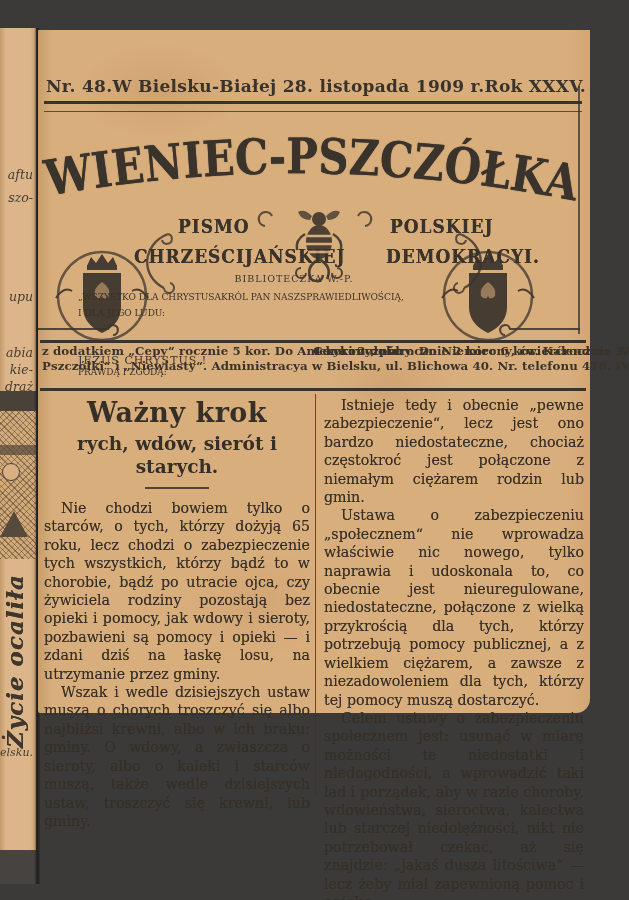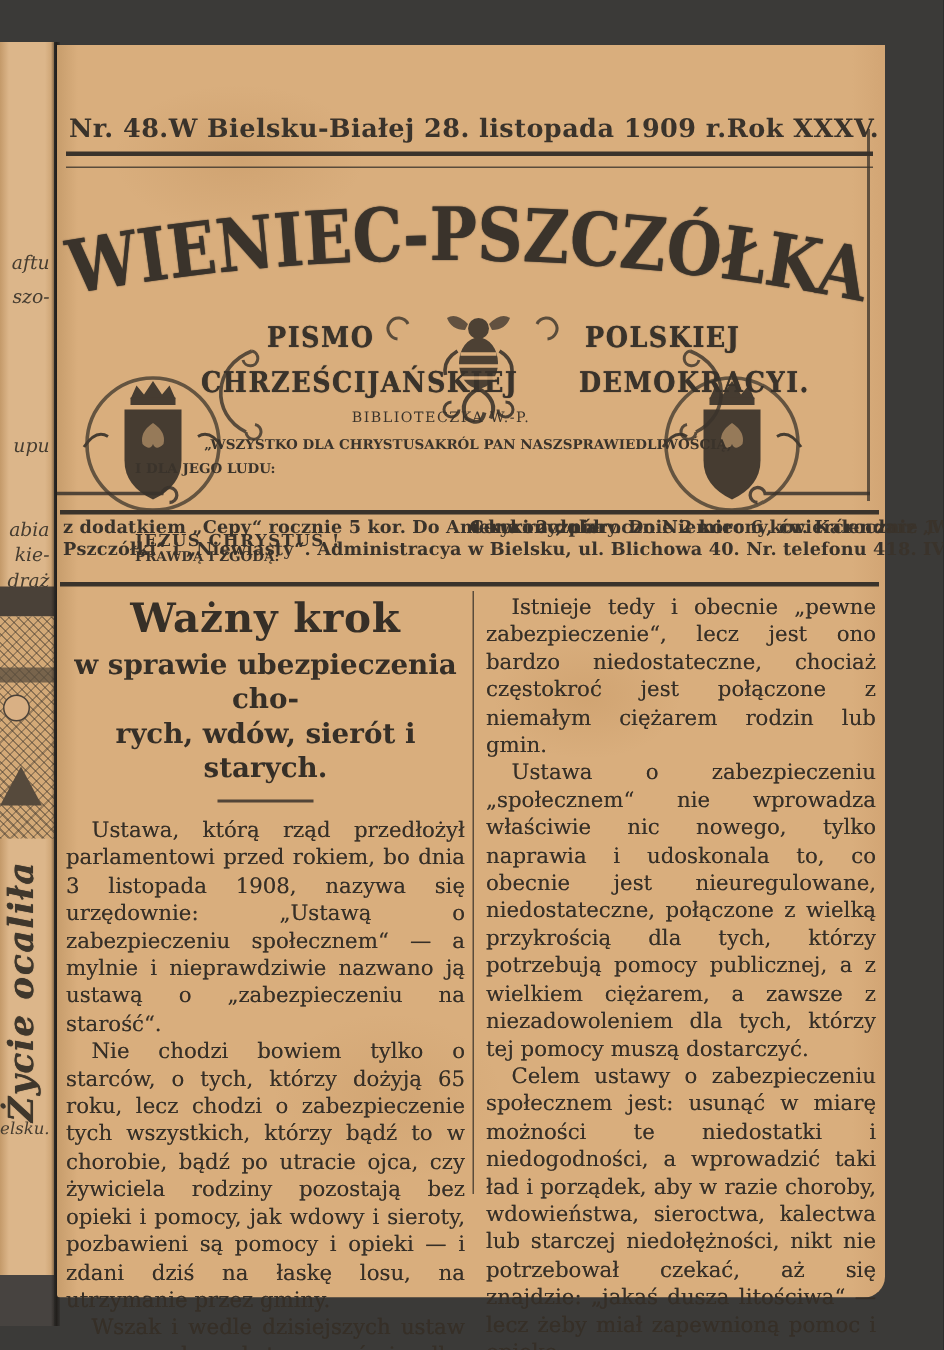--- a/index.html
+++ b/index.html
@@ -24,21 +24,21 @@
      border-left:14px solid transparent;border-right:14px solid transparent;border-bottom:26px solid #564a3c;}
   .illu-beam{position:absolute;left:0;top:34px;width:100%;height:10px;background:#5a4d3e;opacity:.75;}
   .vtitle{position:absolute;left:1px;top:535px;height:185px;width:32px;
      writing-mode:vertical-rl;transform:rotate(180deg);font-weight:700;font-size:23px;
      letter-spacing:1px;color:#3f372c;text-shadow:0 0 .5px #3f372c;}
   .side-bottom{position:absolute;left:0;top:822px;width:100%;height:34px;background:#474340;}
   
   .gap{position:absolute;left:34px;top:28px;width:6px;height:856px;
      background:linear-gradient(90deg,rgba(20,16,12,.0),rgba(20,16,12,.65) 60%,rgba(20,16,12,.2));}
   
-  .page{position:absolute;left:38px;top:30px;width:552px;height:835px;border-radius:0 0 14px 2px;
+  .page{position:absolute;left:38px;top:30px;width:552px;height:683px;border-radius:0 0 14px 2px;
      background:
        radial-gradient(120px 70px at 22% 9%,rgba(150,95,40,.14),transparent 70%),
        radial-gradient(90px 60px at 64% 52%,rgba(150,95,40,.13),transparent 70%),
        radial-gradient(110px 80px at 40% 84%,rgba(150,95,40,.10),transparent 70%),
        linear-gradient(90deg,#c79d6c 0,#d9ae7d 14px,#d9ae7d 96%,#d2a574 100%);}
   .page *{position:absolute;}
   
   .hdr{left:8px;top:46px;width:534px;display:flex;justify-content:space-between;
        font-weight:700;font-size:17px;letter-spacing:.3px;white-space:nowrap;}
   .hdr span{position:static;}
@@ -56,22 +56,22 @@
   .crest{top:212px;width:96px;height:104px;opacity:.92;filter:blur(.25px);}
   .crest.L{left:16px;} .crest.R{left:402px;}
   .scroll{width:40px;height:62px;opacity:.8;}
   .scroll.sL{left:96px;top:200px;} .scroll.sR{left:416px;top:200px;transform:scaleX(-1);}
   .curl{width:22px;height:22px;opacity:.8;}
   .c1{left:214px;top:180px;} .c2{left:318px;top:180px;transform:scaleX(-1);}
   .info{left:100px;top:225px;width:312px;text-align:center;font-weight:700;font-size:9.5px;
         letter-spacing:.6px;white-space:nowrap;filter:blur(.25px);}
   .info2{left:100px;top:243px;width:312px;text-align:center;font-weight:400;font-size:9.5px;
         letter-spacing:1px;filter:blur(.45px);}
-  .motto{left:52px;top:262px;width:444px;display:flex;justify-content:center;
-        font-weight:700;font-size:9px;white-space:nowrap;filter:blur(.4px);}
+  .motto{left:40px;top:262px;width:444px;display:flex;justify-content:flex-start;
+        font-weight:400;font-size:9px;white-space:nowrap;filter:blur(.4px);}
   .motto span{position:static;}
   .motto2{top:278px;flex-direction:column;}
   .motto2 .jc{font-size:11px;letter-spacing:1px;margin-top:36px;}
   .swirl{width:90px;height:18px;opacity:.85;}
   .swL{left:0px;top:290px;} .swR{left:452px;top:290px;transform:scaleX(-1);}
   .r3{left:2px;top:310px;width:546px;height:3px;}
   .r4{left:2px;top:358px;width:546px;height:2.5px;}
   
   .subs{left:4px;top:314px;width:542px;text-align:center;font-size:11.8px;line-height:14.5px;
         font-weight:600;letter-spacing:.1px;}
@@ -208,24 +208,22 @@
         </span>
       <span class="s-line">z dodatkiem „Cepy“ rocznie 5 kor. Do Ameryki 2 dolary.  Do Niemiec 6 kor. Kalendarz „Wieńca-</span>
       <span class="s-line">Pszczółki“ i „Niewiasty“. Administracya w Bielsku, ul. Blichowa 40. Nr. telefonu 418. IV.</span>
     </div>
     <div class="rule r4"></div>
 
     <div class="col-divider"></div>
 
     <div class="col left">
       <h1>Ważny krok</h1>
-      <h2>w sprawie ubezpieczenia cho-</h2>
       <h2>rych, wdów, sierót i starych.</h2>
       <span class="hr-small"></span>
-      <p>Ustawa, którą rząd przedłożył parlamentowi przed rokiem, bo dnia 3 listopada 1908, nazywa się urzędownie: „Ustawą o zabezpieczeniu społecznem“ — a mylnie i nieprawdziwie nazwano ją ustawą o „zabezpieczeniu na starość“.</p>
       <p>Nie chodzi bowiem tylko o starców, o tych, którzy dożyją 65 roku, lecz chodzi o zabezpieczenie tych wszystkich, którzy bądź to w chorobie, bądź po utracie ojca, czy żywiciela rodziny pozostają bez opieki i pomocy, jak wdowy i sieroty, pozbawieni są pomocy i opieki — i zdani dziś na łaskę losu, na utrzymanie przez gminy.</p>
       <p>Wszak i wedle dzisiejszych ustaw muszą o chorych troszczyć się albo najbliżsi krewni, albo w ich braku: gminy. O wdowy, a zwłaszcza o sieroty, albo o kaleki i starców muszą, także wedle dzisiejszych ustaw, troszczyć się krewni, lub gminy.</p>
     </div>
 
     <div class="col right">
       <p>Istnieje tedy i obecnie „pewne zabezpieczenie“, lecz jest ono bardzo niedostateczne, chociaż częstokroć jest połączone z niemałym ciężarem rodzin lub gmin.</p>
       <p>Ustawa o zabezpieczeniu „społecznem“ nie wprowadza właściwie nic nowego, tylko naprawia i udoskonala to, co obecnie jest nieuregulowane, niedostateczne, połączone z wielką przykrością dla tych, którzy potrzebują pomocy publicznej, a z wielkiem ciężarem, a zawsze z niezadowoleniem dla tych, którzy tej pomocy muszą dostarczyć.</p>
       <p>Celem ustawy o zabezpieczeniu społecznem jest: usunąć w miarę możności te niedostatki i niedogodności, a wprowadzić taki ład i porządek, aby w razie choroby, wdowieństwa, sieroctwa, kalectwa lub starczej niedołężności, nikt nie potrzebował czekać, aż się znajdzie: „jakaś dusza litościwa“ — lecz żeby miał zapewnioną pomoc i opiekę.</p>
 
     </div>

